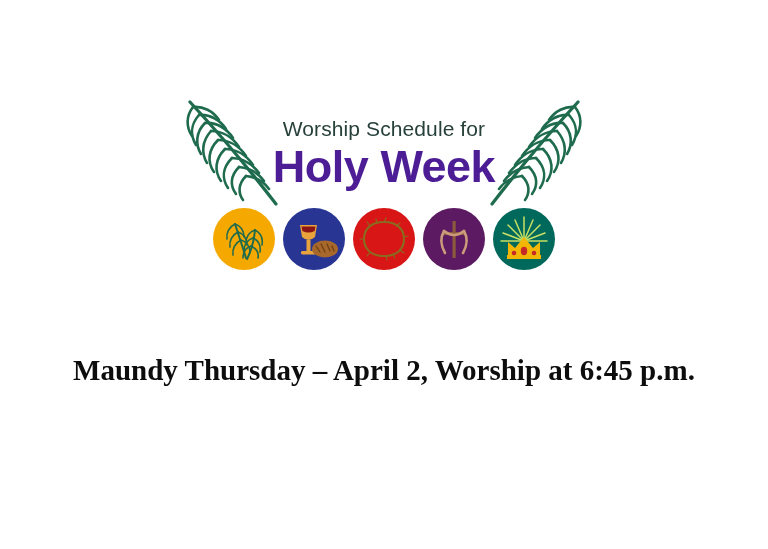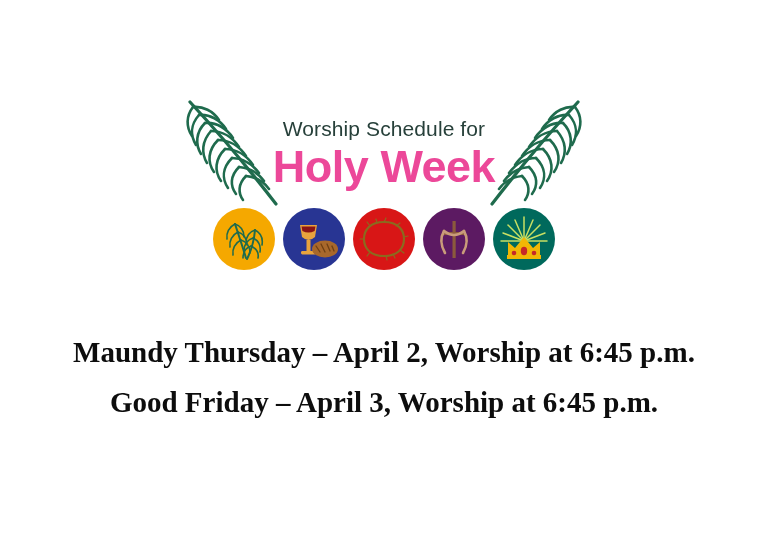--- a/index.html
+++ b/index.html
@@ -61,21 +61,21 @@
     color: #27403a;
     letter-spacing: 0.1px;
     line-height: 1;
     margin: 0;
   }
 
   .main-title {
     font-family: "Liberation Sans", sans-serif;
     font-size: 45px;
     font-weight: bold;
-    color: #ec4899;
+    color: #4c1d95;
     letter-spacing: -0.5px;
     line-height: 1.05;
     margin: 4px 0 0 0;
   }
 
   
   .symbol-row {
     position: absolute;
     top: 112px;
     left: 0;
@@ -91,21 +91,21 @@
     height: 62px;
     border-radius: 50%;
     display: flex;
     align-items: center;
     justify-content: center;
     overflow: hidden;
   }
 
   
   .services {
-    margin-top: 62px;
+    margin-top: 80px;
     width: 100%;
     text-align: center;
   }
 
   .service-line {
     font-family: "Liberation Serif", serif;
     font-weight: bold;
     font-size: 29px;
     color: #0d0d0d;
     line-height: 1.0;
@@ -274,16 +274,15 @@
           <circle cx="21" cy="45" r="2.3" fill="#C62828"></circle>
           <circle cx="41" cy="45" r="2.3" fill="#C62828"></circle>
         </svg>
       </div>
 
     </div>
   </div>
 
   <div class="services">
     <div class="service-line">Maundy Thursday – April 2, Worship at 6:45 p.m.</div>
-    <div class="service-line">Good Friday – April 3, Worship at 6:45 p.m.</div>
   </div>
 
 </div>
 
 </body></html>

